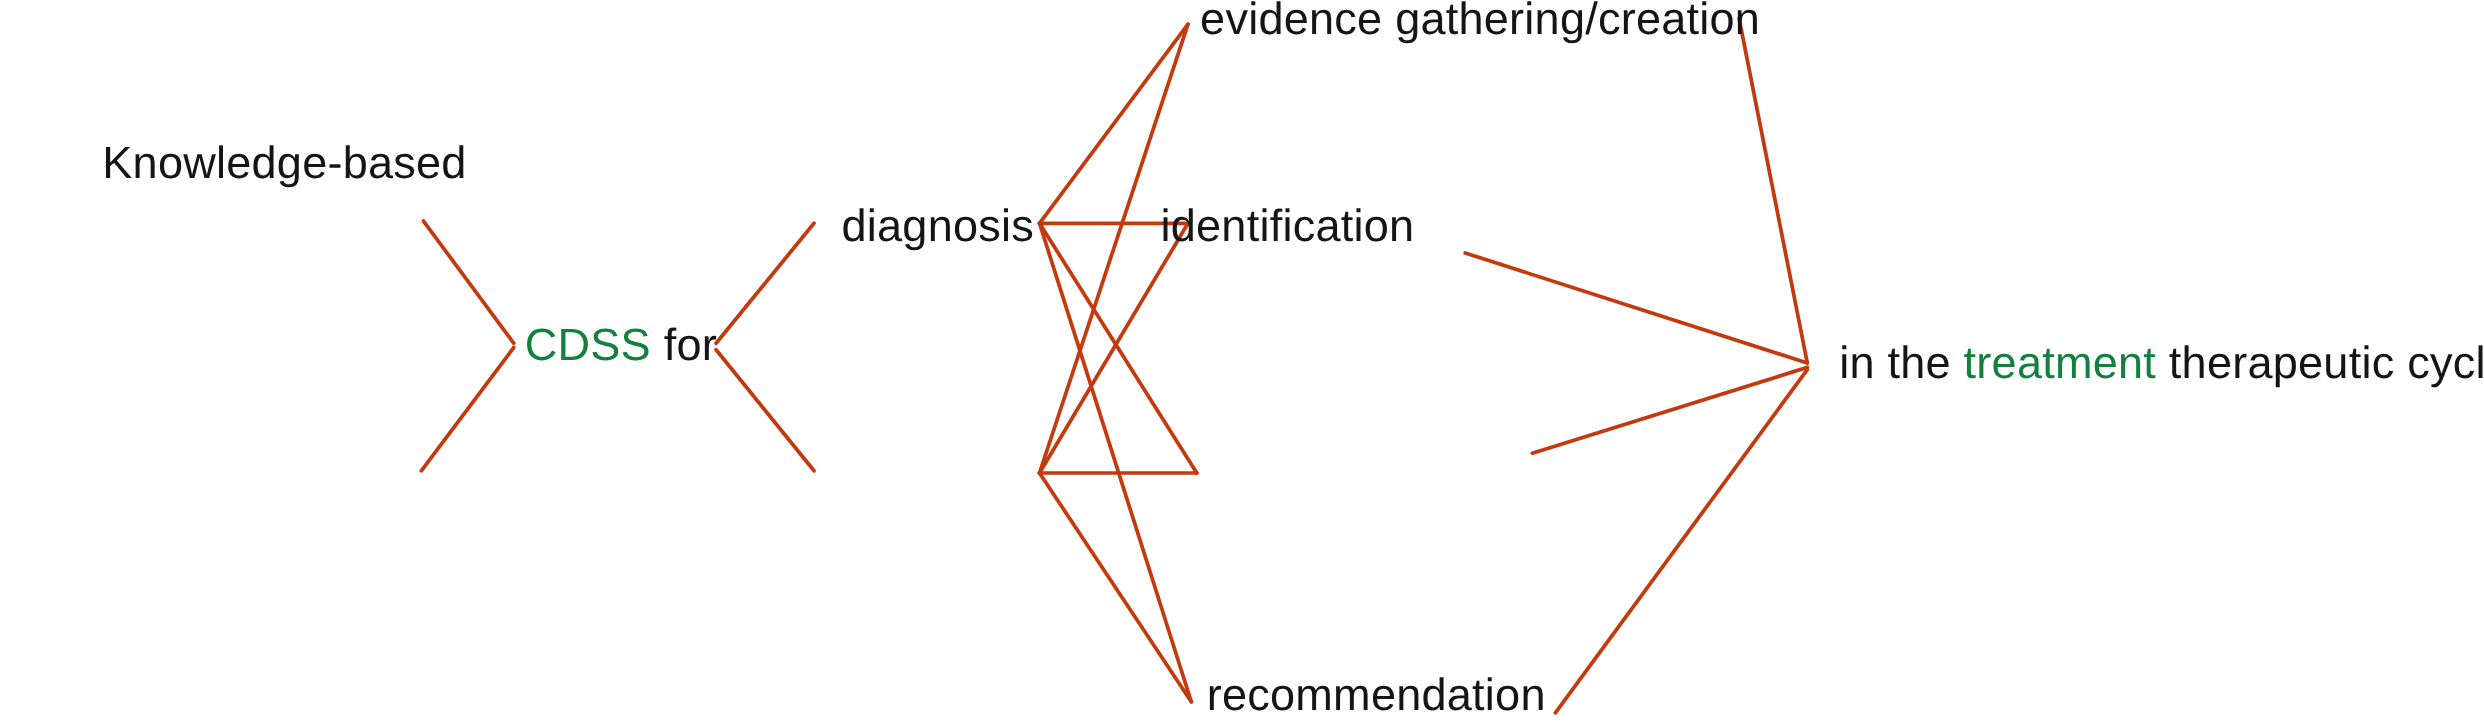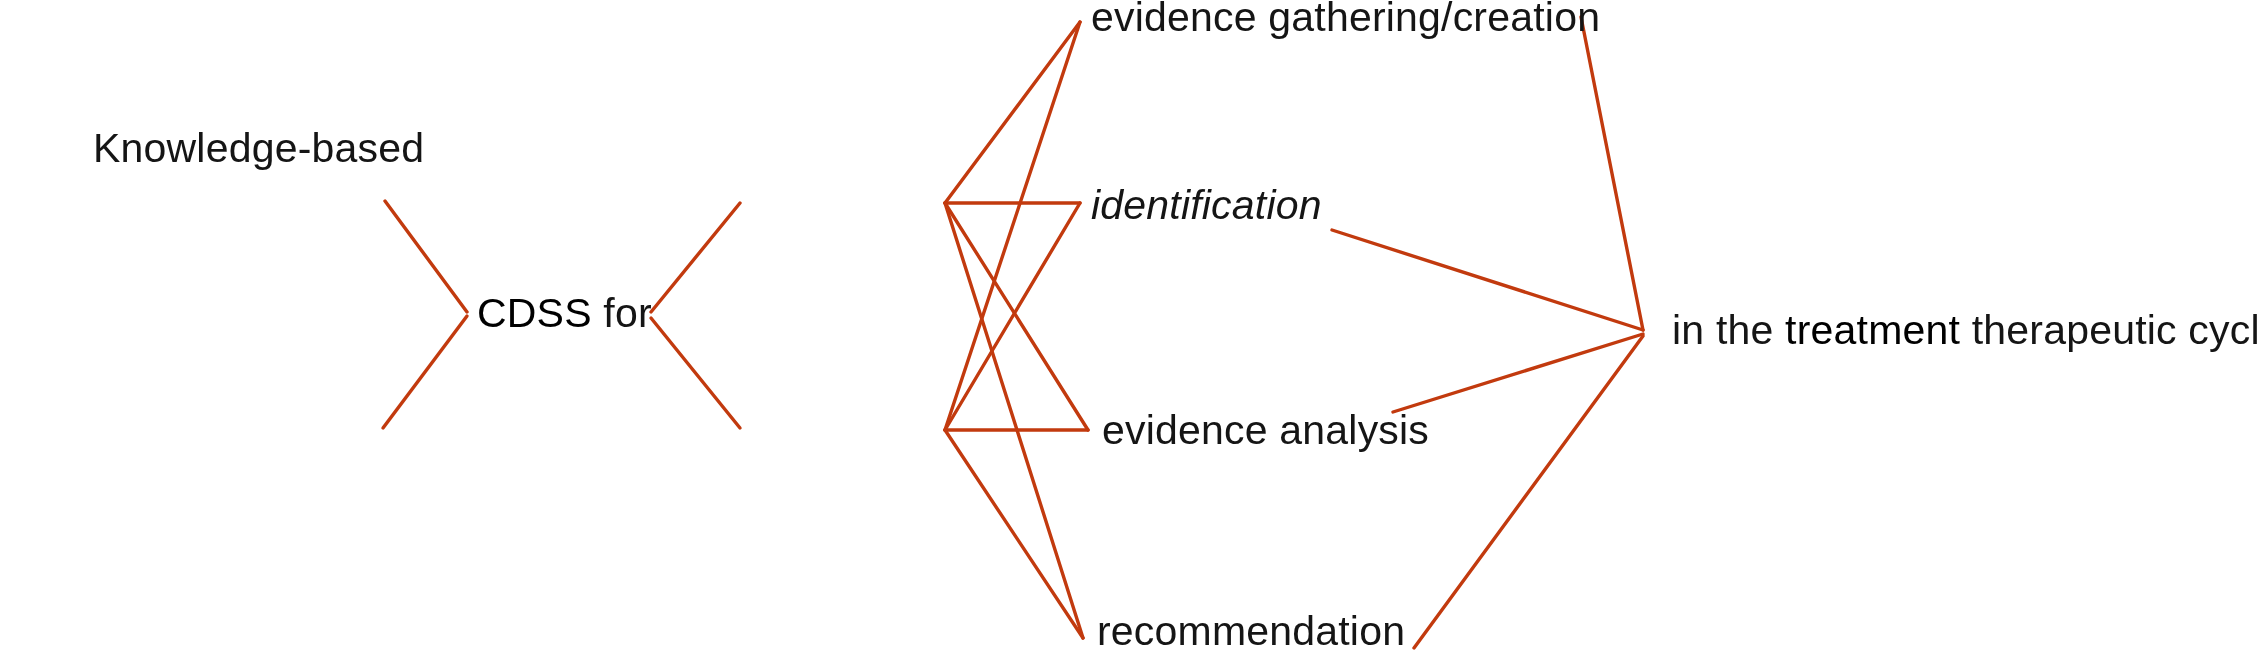--- a/index.html
+++ b/index.html
@@ -27,29 +27,29 @@
     position: absolute;
     white-space: nowrap;
     color: #151515;
     font-family: "Liberation Sans", sans-serif;
     font-weight: 400;
     font-size: 41px;
     line-height: 1;
     letter-spacing: 0.2px;
   }
   .accent {
-    color: #000000;
+    color: #15803d;
   }
   .lbl-knowledge     { left: 45px;   top: 128px; margin-left: 48px; }
   .lbl-nonknowledge  { left: 2px;    top: 408px; }
   .lbl-cdss          { left: 477px;  top: 293px; }
   .lbl-diagnosis     { left: 765px;  top: 185px; }
   .lbl-treatment     { left: 760px;  top: 410px; }
   .lbl-evidence-gath { left: 1091px; top: -3px;  }
-  .lbl-identification{ left: 1091px; top: 185px; font-style: italic; }
+  .lbl-identification{ left: 1055px; top: 185px; }
   .lbl-evidence-anl  { left: 1102px; top: 410px; }
   .lbl-recommend     { left: 1097px; top: 611px; }
   .lbl-department    { left: 1672px; top: 310px; }
 </style>
 </head>
 <body>
 
 <div id="stage">
 
   <svg id="edges" viewBox="0 0 2258 658" xmlns="http://www.w3.org/2000/svg">
@@ -78,27 +78,27 @@
     </g>
   </svg>
 
   <div class="node-label lbl-knowledge">Knowledge-based</div>
 
 
   <div class="node-label lbl-cdss">
     <span class="accent">CDSS</span><span> for</span>
   </div>
 
+  <div class="node-label lbl-diagnosis">diagnosis</div>
 
 
   <div class="node-label lbl-evidence-gath">evidence gathering/creation</div>
 
   <div class="node-label lbl-identification">identification</div>
 
-  <div class="node-label lbl-evidence-anl">evidence analysis</div>
 
   <div class="node-label lbl-recommend">recommendation</div>
 
   <div class="node-label lbl-department">
     <span>in the </span><span class="accent">treatment</span><span> therapeutic cycle</span>
   </div>
 
 </div>
 
 </body></html>

